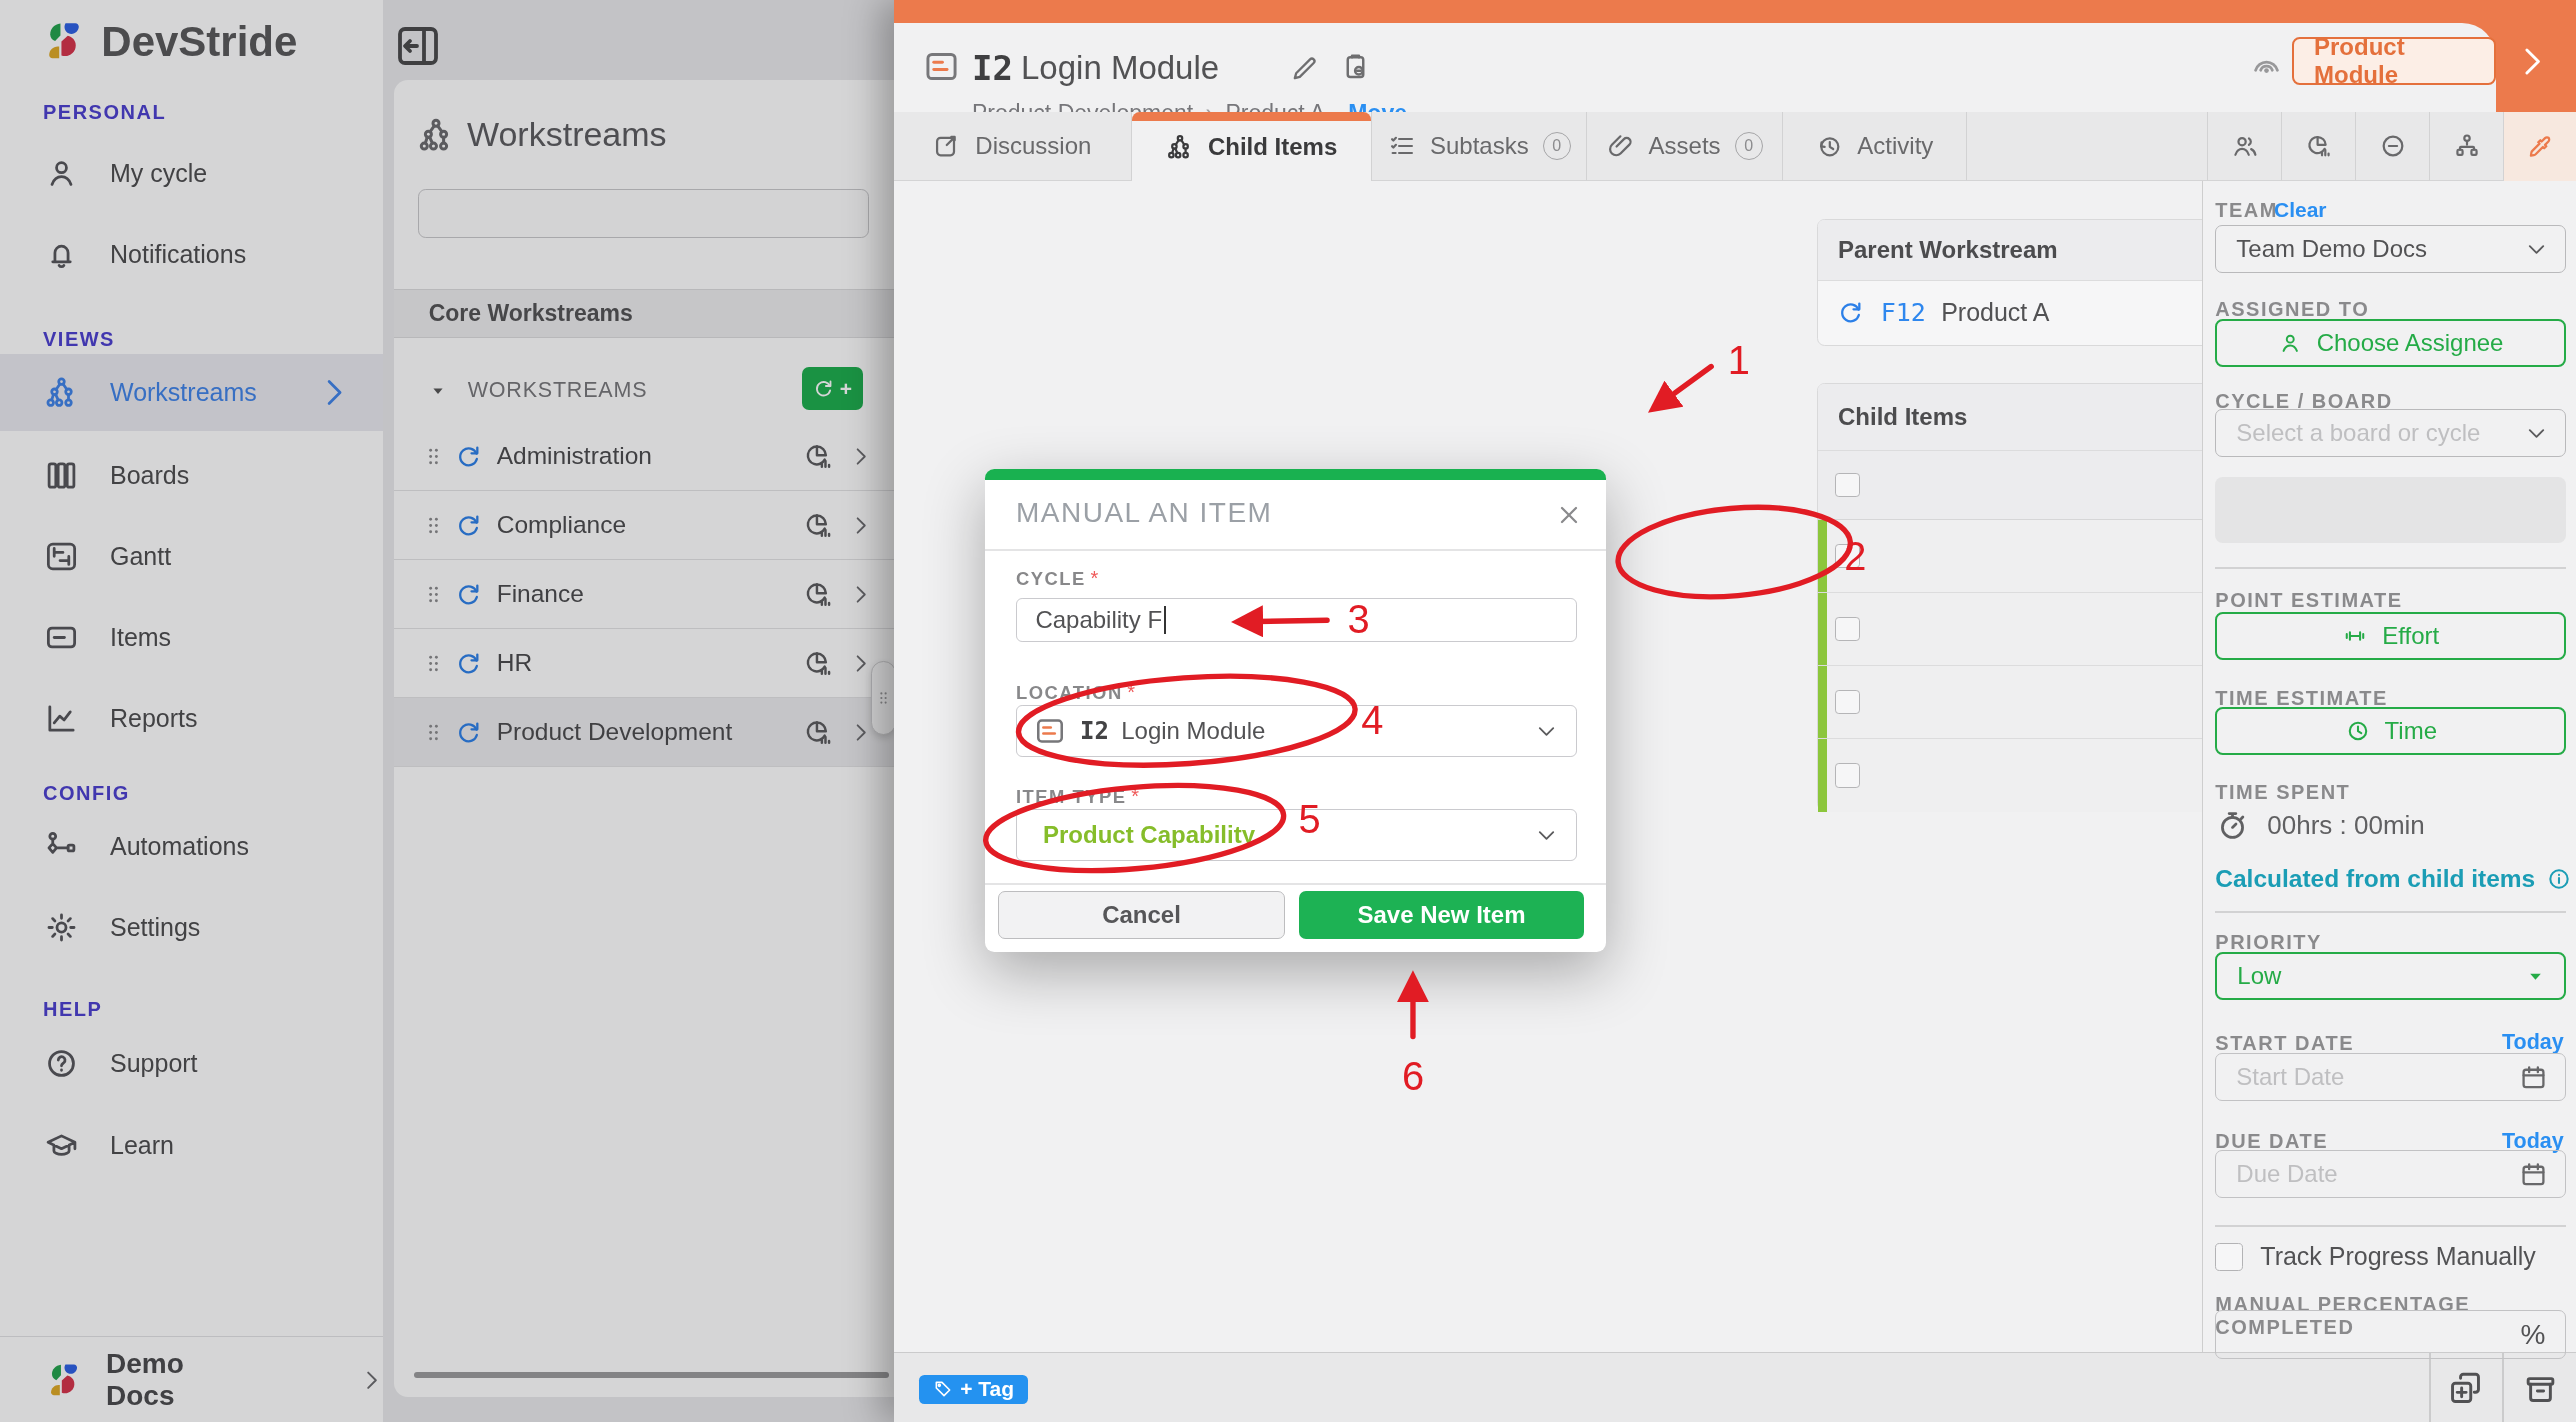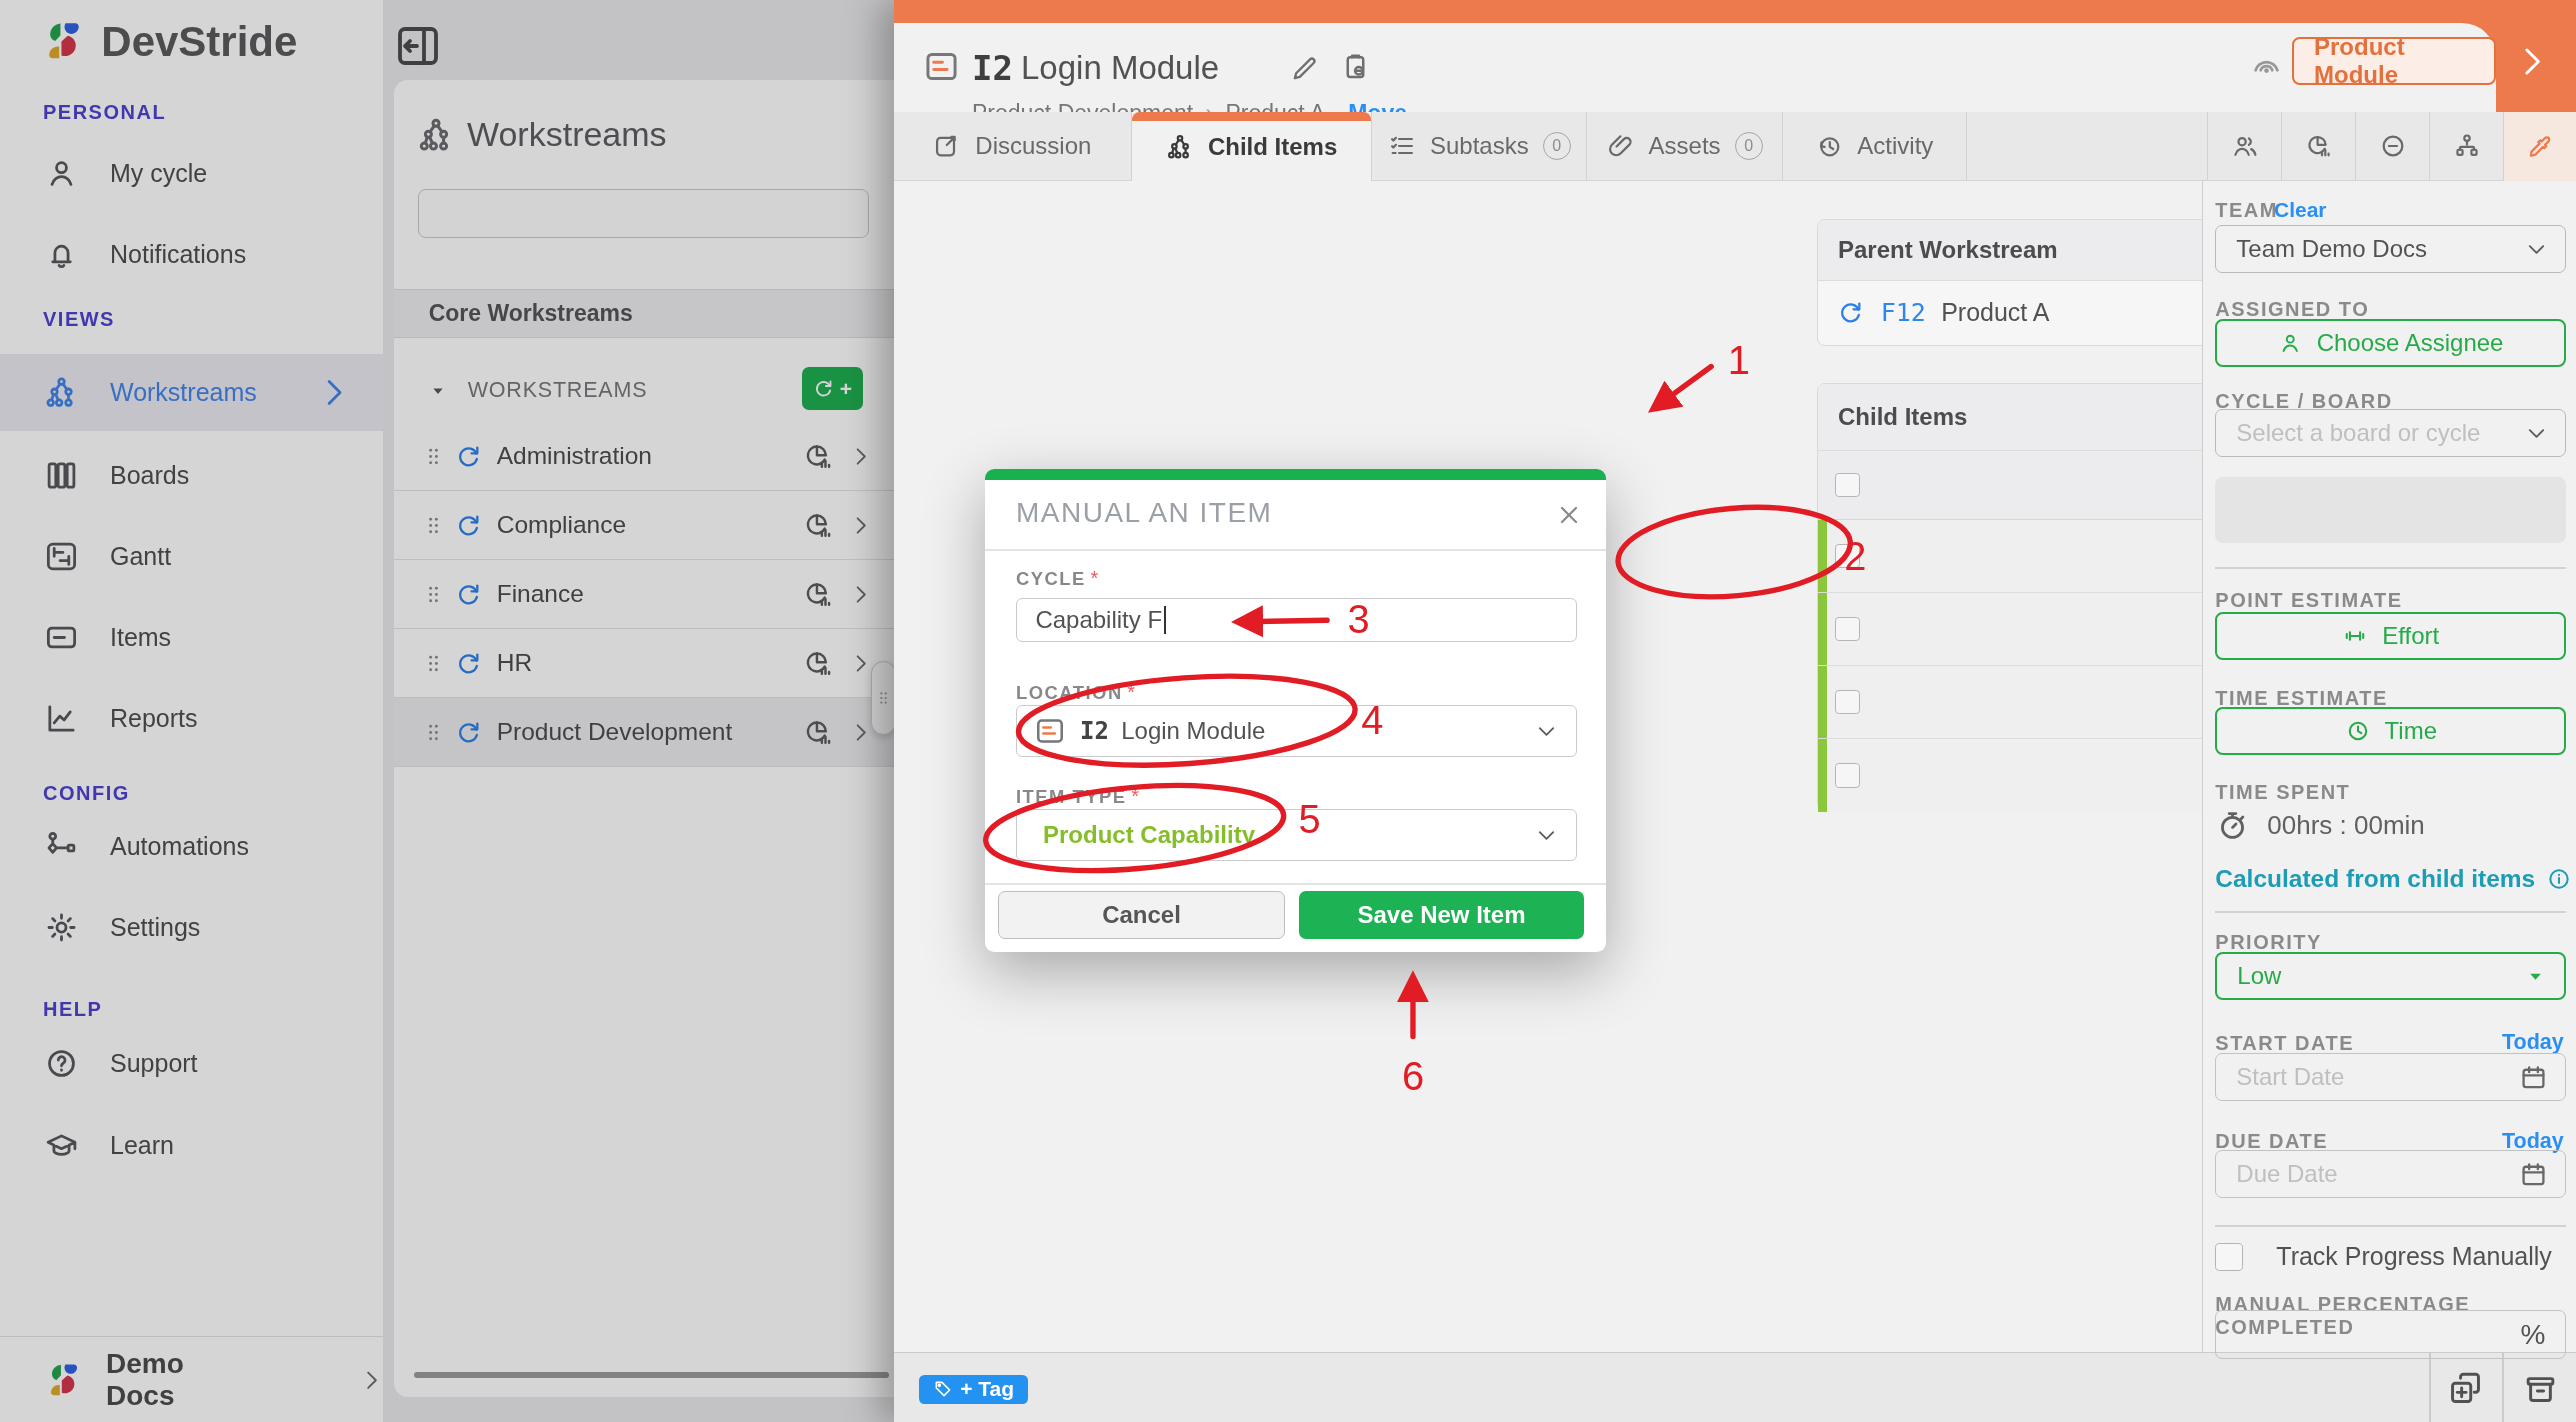--- a/index.html
+++ b/index.html
@@ -123,21 +123,21 @@
     </div>
     <div class="nav-item" style="top:224px">
       <span class="ic">
           <svg viewBox="0 0 24 24" fill="none" stroke="currentColor" stroke-width="1.9" stroke-linecap="round" stroke-linejoin="round">
             <path d="M6 17h12M7.5 17v-6.2a4.5 4.5 0 019 0V17M10.4 19.5a1.9 1.9 0 003.2 0"></path>
           </svg>
         </span>
       <span class="nav-label">Notifications</span>
     </div>
 
-    <div class="sec-label" style="top:308px">VIEWS</div>
+    <div class="sec-label" style="top:328px">VIEWS</div>
     <div class="nav-item active" style="top:354px;height:77px">
       <span class="ic">
           <svg viewBox="0 0 24 24" fill="none" stroke="currentColor" stroke-width="1.9" stroke-linecap="round" stroke-linejoin="round">
             <circle cx="12" cy="4.6" r="1.9"></circle>
             <circle cx="7.2" cy="11.5" r="1.9"></circle>
             <circle cx="16.8" cy="11.5" r="1.9"></circle>
             <circle cx="4.6" cy="19" r="1.9"></circle>
             <circle cx="10.4" cy="19" r="1.9"></circle>
             <circle cx="16.8" cy="19" r="1.9"></circle>
             <path d="M10.9 6.2 8.3 9.9M13.1 6.2l2.6 3.7M6.5 13.3l-1.2 3.8M8 13.3l1.7 3.8M16.8 13.4v3.7"></path>
@@ -821,21 +821,21 @@
         <span class="ph" style="margin-left:20px">Due Date</span>
         <span class="ic chev" style="width:29px;height:29px;color:#68686a">
             <svg viewBox="0 0 24 24" fill="none" stroke="currentColor" stroke-width="1.9" stroke-linecap="round" stroke-linejoin="round">
               <rect x="3.8" y="5.6" width="16.4" height="14.4" rx="2"></rect>
               <path d="M3.8 10.2h16.4M8.4 3.6v4M15.6 3.6v4"></path>
             </svg>
           </span>
       </div>
       <div class="rdiv" style="top:1044px"></div>
 
-      <div class="abs flex" style="left:12.3px;top:1061px;gap:33px">
+      <div class="abs flex" style="left:12.3px;top:1061px;gap:17px">
         <span style="width:28px;height:28px;border:1.5px solid #b3b3b5;border-radius:4.6px;background:#f6f6f7"></span>
         <span style="font-size:25px;color:#525254">Track Progress Manually</span>
       </div>
       <span class="rl" style="top:1112px">MANUAL PERCENTAGE COMPLETED</span>
       <div class="rin" style="top:1129px;height:49px;border-color:#c2c2c4;justify-content:flex-end">
         <span style="margin-right:20px;font-size:28px">%</span>
       </div>
     </div>
   </div>
 

